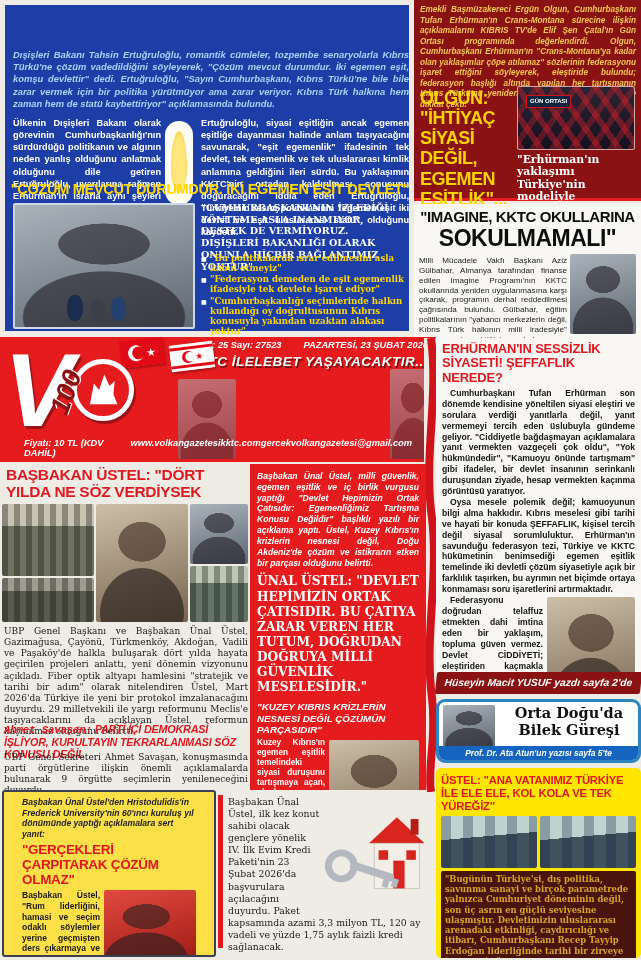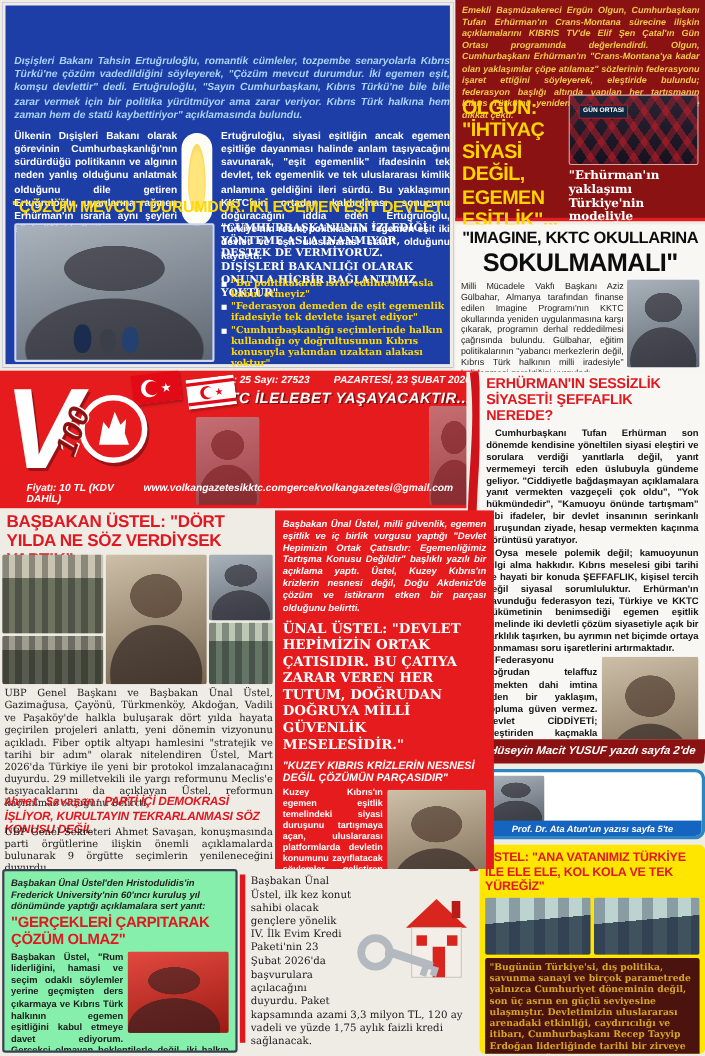--- a/index.html
+++ b/index.html
@@ -105,29 +105,29 @@
   #collage { left:2px; top:504px; width:246px; height:118px; display:flex; gap:2px; }
   #collage .colA,#collage .colC { display:flex; flex-direction:column; gap:2px; width:92px; }
   #collage .colA .ph,#collage .colC .ph { position:relative; }
   #collage .colB { position:relative; flex:1; }
   #ml-body1 { left:4px; top:626px; width:244px; color:#1a1a1a; font-family:"DejaVu Serif",serif; font-size:9px; line-height:1.24; text-align:justify; }
   #ml-subhead { left:4px; top:724px; width:244px; color:#e0181f; font-size:10.8px; font-weight:900; font-style:italic; line-height:1.1; letter-spacing:-0.2px; }
   #ml-subhead .name { font-family:Liberation Mono, monospace; font-weight:bold; }
   #ml-body2 { left:4px; top:752px; width:244px; color:#1a1a1a; font-family:"DejaVu Serif",serif; font-size:9px; line-height:1.24; text-align:justify; }
 
   
-  #mid-col { left:250px; top:464px; width:199px; height:326px; background:#e61b1e; padding:7px 7px; overflow:hidden; }
+  #mid-col { left:250px; top:464px; width:176px; height:326px; background:#e61b1e; padding:7px 7px; overflow:hidden; }
   #mc-intro { color:#fff; font-size:8.6px; font-weight:bold; font-style:italic; line-height:1.26; }
   #mc-quote { color:#fff; font-family:"DejaVu Serif",serif; font-weight:bold; font-size:12.2px; line-height:1.24; margin-top:6px; }
   #mc-subhead { color:#fff; font-size:9.8px; font-weight:900; font-style:italic; line-height:1.15; margin-top:6px; }
   #mc-body { color:#fff; font-size:8.2px; font-weight:bold; line-height:1.22; text-align:justify; margin-top:3px; }
   #ustel-mid-photo { float:right; width:90px; height:98px; margin:2px 0 0 4px; }
 
   
-  #bl-box { left:2px; top:790px; width:214px; height:167px; background:#86efac; border:2px solid #3a3f52; border-radius:3px; padding:5px 6px; overflow:hidden; }
+  #bl-box { left:2px; top:790px; width:214px; height:167px; background:#fde047; border:2px solid #3a3f52; border-radius:3px; padding:5px 18px; overflow:hidden; }
   #bl-intro { color:#222; font-size:8.6px; font-weight:bold; font-style:italic; line-height:1.25; }
   #bl-headline { color:#e0181f; font-size:13.5px; font-weight:900; line-height:1.1; margin-top:3px; letter-spacing:-0.3px; }
   #bl-body { color:#1a1a1a; font-size:8.5px; font-weight:bold; line-height:1.24; text-align:justify; margin-top:3px; }
   #hristo-photo { float:right; width:92px; height:74px; margin:0 0 2px 4px; }
 
   
   #red-divider { left:218px; top:795px; width:5px; height:153px; background:#e0181f; }
   #evim { left:228px; top:792px; width:200px; height:166px; overflow:hidden; }
   #evim-headline { color:#e0181f; font-size:13.5px; font-weight:900; line-height:1.12; letter-spacing:-0.3px; }
   #evim-body { color:#1a1a1a; font-family:"DejaVu Serif",serif; font-size:9.3px; line-height:1.3; margin-top:4px; }
@@ -229,20 +229,24 @@
   <div id="ra-title">ERHÜRMAN'IN SESSİZLİK SİYASETİ! ŞEFFAFLIK NEREDE?</div>
   <p class="ra-p">Cumhurbaşkanı Tufan Erhürman son dönemde kendisine yöneltilen siyasi eleştiri ve sorulara verdiği yanıtlarla değil, yanıt vermemeyi tercih eden üslubuyla gündeme geliyor. "Ciddiyetle bağdaşmayan açıklamalara yanıt vermekten vazgeçeli çok oldu", "Yok hükmündedir", "Kamuoyu önünde tartışmam" gibi ifadeler, bir devlet insanının serinkanlı duruşundan ziyade, hesap vermekten kaçınma görüntüsü yaratıyor.</p>
   <p class="ra-p">Oysa mesele polemik değil; kamuoyunun bilgi alma hakkıdır. Kıbrıs meselesi gibi tarihi ve hayati bir konuda ŞEFFAFLIK, kişisel tercih değil siyasal sorumluluktur. Erhürman'ın savunduğu federasyon tezi, Türkiye ve KKTC hükümetinin benimsediği egemen eşitlik temelinde iki devletli çözüm siyasetiyle açık bir farklılık taşırken, bu ayrımın net biçimde ortaya konmaması soru işaretlerini artırmaktadır.</p>
   <div class="ph person ph-warm" id="erhurman-photo" style="position:relative;"></div>
   <p class="ra-p">Federasyonu doğrudan telaffuz etmekten dahi imtina eden bir yaklaşım, topluma güven vermez. Devlet CİDDİYETİ; eleştiriden kaçmakla değil, eleştiriyi açıkça yanıtlamakla sağlanır. Kamuoyu artık "günü gelince" değil, bugün netlik beklemektedir.</p>
 </div>
 <div class="abs" id="ra-byline">Hüseyin Macit YUSUF yazdı sayfa 2'de</div>
 
 <div class="abs" id="orta-box">
   <div class="ph person" id="atun-photo"></div>
+  <div class="abs" id="orta-title">
+    <div>Orta Doğu'da</div>
+    <div>Bilek Güreşi</div>
+  </div>
   <div class="abs" id="orta-byline">Prof. Dr. Ata Atun'un yazısı sayfa 5'te</div>
 </div>
 
 <div class="abs" id="yellow-box">
   <div id="yb-headline">ÜSTEL: "ANA VATANIMIZ TÜRKİYE İLE ELE ELE, KOL KOLA VE TEK YÜREĞİZ"</div>
   <div id="yb-photos">
     <div class="ph ph-event"></div>
     <div class="ph ph-event"></div>
   </div>
   <div id="yb-quote">"Bugünün Türkiye'si, dış politika, savunma sanayi ve birçok parametrede yalnızca Cumhuriyet döneminin değil, son üç asrın en güçlü seviyesine ulaşmıştır. Devletimizin uluslararası arenadaki etkinliği, caydırıcılığı ve itibarı, Cumhurbaşkanı Recep Tayyip Erdoğan liderliğinde tarihi bir zirveye taşınmıştır"</div>

